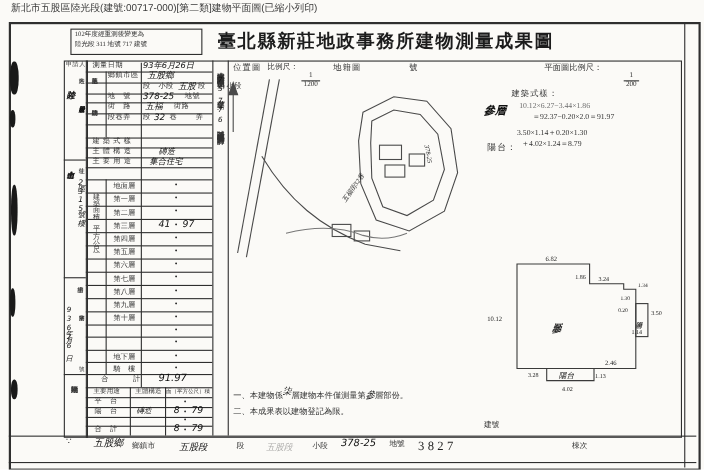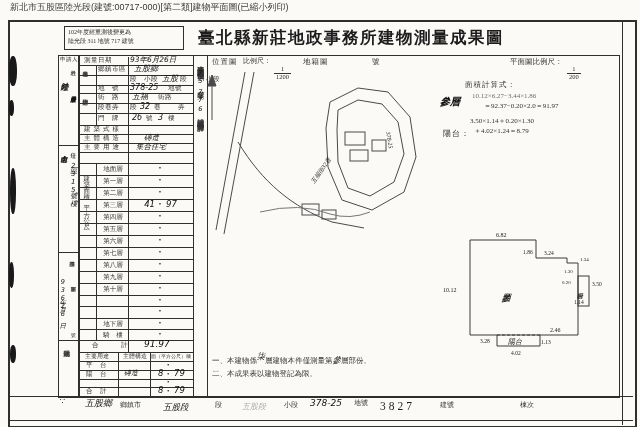--- a/index.html
+++ b/index.html
@@ -131,27 +131,20 @@
     <span class="t hw" style="left:54px;top:0;font-size:8px;">五福</span>
     <span class="t cell print" style="left:80px;top:1px;">街路</span>
   </div>
   <div class="row" style="top:103px;height:10px;">
     <span class="t cell print" style="left:20px;top:1px;">段巷弄</span>
     <span class="t cell print" style="left:52px;top:1px;">段</span>
     <span class="t hw" style="left:62px;top:0;font-size:8px;">32</span>
     <span class="t cell print" style="left:76px;top:1px;">巷</span>
     <span class="t cell print" style="left:100px;top:1px;">弄</span>
   </div>
-  <div class="row" style="top:113px;height:12px;">
-    <span class="t cell print" style="left:20px;top:2px;">門　牌</span>
-    <span class="t hw" style="left:54px;top:1px;font-size:8px;">26</span>
-    <span class="t cell print" style="left:68px;top:2px;">號</span>
-    <span class="t hw" style="left:80px;top:1px;font-size:8px;">3</span>
-    <span class="t cell print" style="left:90px;top:2px;">樓</span>
-  </div>
   <div class="row" style="top:125px;height:9px;">
     <span class="t cell print" style="left:6px;top:1px;letter-spacing:3px;">建築式樣</span>
   </div>
   <div class="row" style="top:134px;height:9px;">
     <span class="t cell print" style="left:6px;top:1px;letter-spacing:3px;">主體構造</span>
     <span class="t hw" style="left:66px;top:0;font-size:7.5px;">磚造</span>
   </div>
   <div class="row" style="top:143px;height:9px;">
     <span class="t cell print" style="left:6px;top:1px;letter-spacing:3px;">主要用途</span>
     <span class="t hw" style="left:58px;top:0;font-size:7.5px;">集合住宅</span>
@@ -278,28 +271,28 @@
       <rect x="148" y="78" width="18" height="11"></rect>
       <rect x="170" y="68" width="14" height="11"></rect>
       <rect x="100" y="132" width="17" height="11"></rect>
       <rect x="120" y="138" width="14" height="9"></rect>
       <path d="M58,140 Q98,130 128,142 Q148,148 168,140" stroke="#777"></path>
     </g>
     <text x="184" y="60" font-size="6" fill="#222" font-style="italic" transform="rotate(80 184 60)">378-25</text>
     <text x="112" y="112" font-size="6" fill="#222" font-style="italic" transform="rotate(-55 112 112)">五福街32巷</text>
   </svg>
 
-  <div class="t print" style="left:510px;top:58px;font-size:7.5px;">平面圖比例尺：</div>
+  <div class="t print" style="left:495px;top:58px;font-size:7.5px;">平面圖比例尺：</div>
   <div class="t" style="left:567px;top:54px;">
     <span class="frac">
         <span>1</span>
         <span class="den">200</span>
       </span>
   </div>
-  <div class="t print" style="left:465px;top:81px;font-size:7.5px;letter-spacing:1px;">面積計算式：</div>
+  <div class="t print" style="left:465px;top:81px;font-size:7.5px;letter-spacing:1px;">建築式樣：</div>
   <div class="t hw" style="left:440px;top:97px;font-size:10px;font-weight:bold;">參層</div>
   <div class="t faint" style="left:472px;top:93px;font-size:7px;">10.12×6.27−3.44×1.86</div>
   <div class="t print" style="left:484px;top:103px;font-size:7px;">＝92.37−0.20×2.0＝91.97</div>
   <div class="t print" style="left:443px;top:120px;font-size:8px;letter-spacing:1px;margin-top:10px;">陽台：</div>
   <div class="t print" style="left:470px;top:118px;font-size:7px;">3.50×1.14＋0.20×1.30</div>
   <div class="t print" style="left:474px;top:128px;font-size:7px;">＋4.02×1.24＝8.79</div>
 
   <svg style="position:absolute;left:440px;top:228px;" width="178" height="142" viewBox="0 0 178 142">
     <g stroke="#3a3a3a" stroke-width="1" fill="none">
       <polygon points="30,12 96,12 96,30 127,30 127,35 138,35 138,107 30,107"></polygon>
@@ -335,16 +328,16 @@
   <div class="t hw faint" style="left:60px;top:398px;font-size:8px;">∵</div>
   <div class="t hw" style="left:85px;top:399px;font-size:9px;">五股鄉</div>
   <div class="t print" style="left:120px;top:402px;font-size:7px;">鄉鎮市</div>
   <div class="t hw" style="left:163px;top:403px;font-size:8.5px;">五股段</div>
   <div class="t print" style="left:215px;top:402px;font-size:7px;">段</div>
   <div class="t hw" style="left:242px;top:403px;font-size:8px;opacity:.35;">五股段</div>
   <div class="t print" style="left:284px;top:402px;font-size:7px;">小段</div>
   <div class="t hw" style="left:310px;top:399px;font-size:9px;">378-25</div>
   <div class="t print" style="left:354px;top:400px;font-size:7px;">地號</div>
   <div class="t print" style="left:380px;top:400px;font-size:11.5px;letter-spacing:3px;color:#1f1f1f;">3827</div>
-  <div class="t print" style="left:440px;top:402px;font-size:7px;">建號</div>
+  <div class="t print" style="left:440px;top:383px;font-size:7px;">建號</div>
   <div class="t print" style="left:520px;top:402px;font-size:7px;">棟次</div>
 
 </div>
 
 </body></html>

